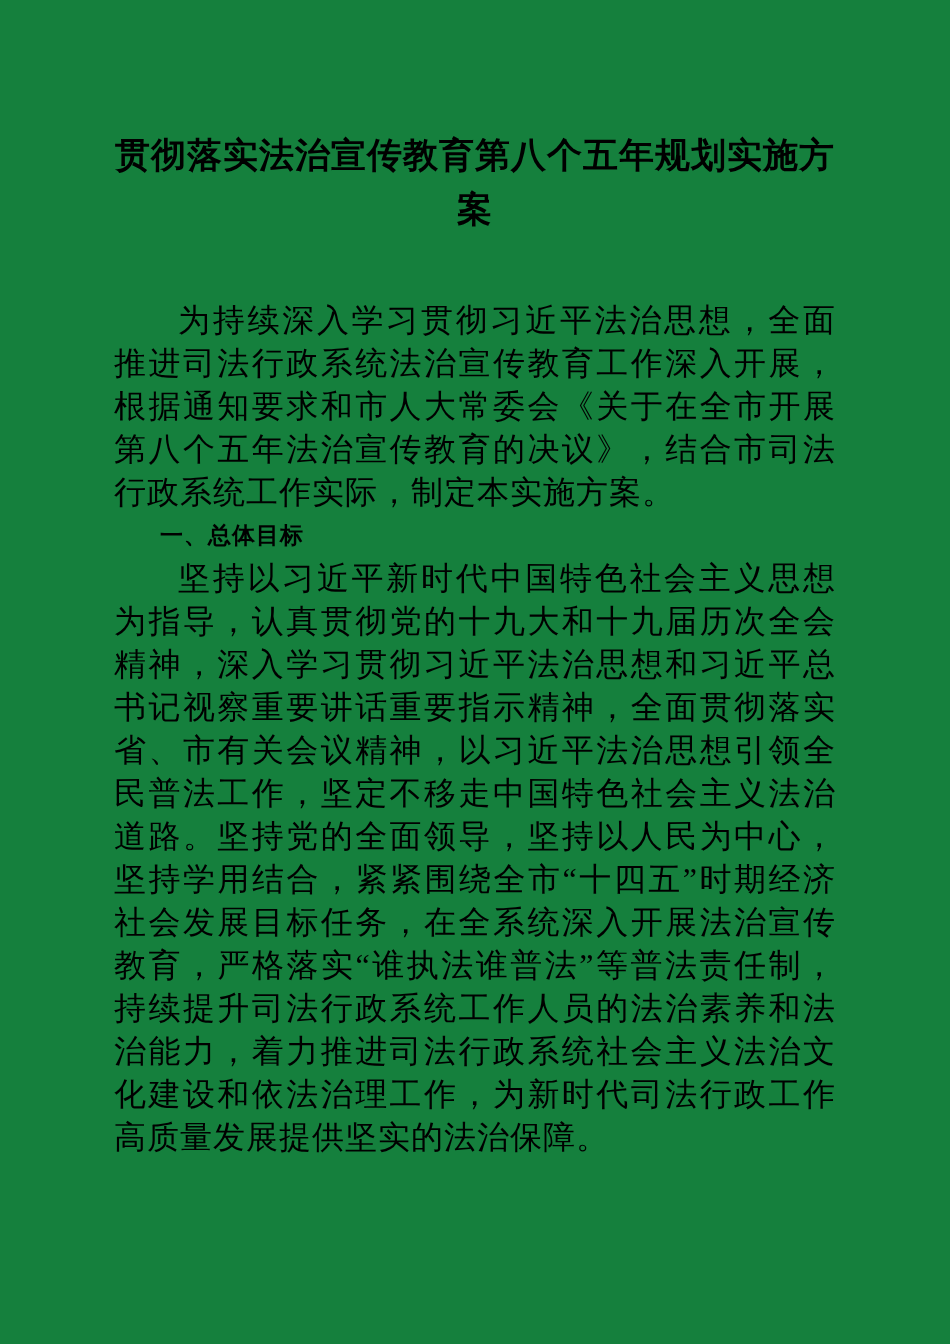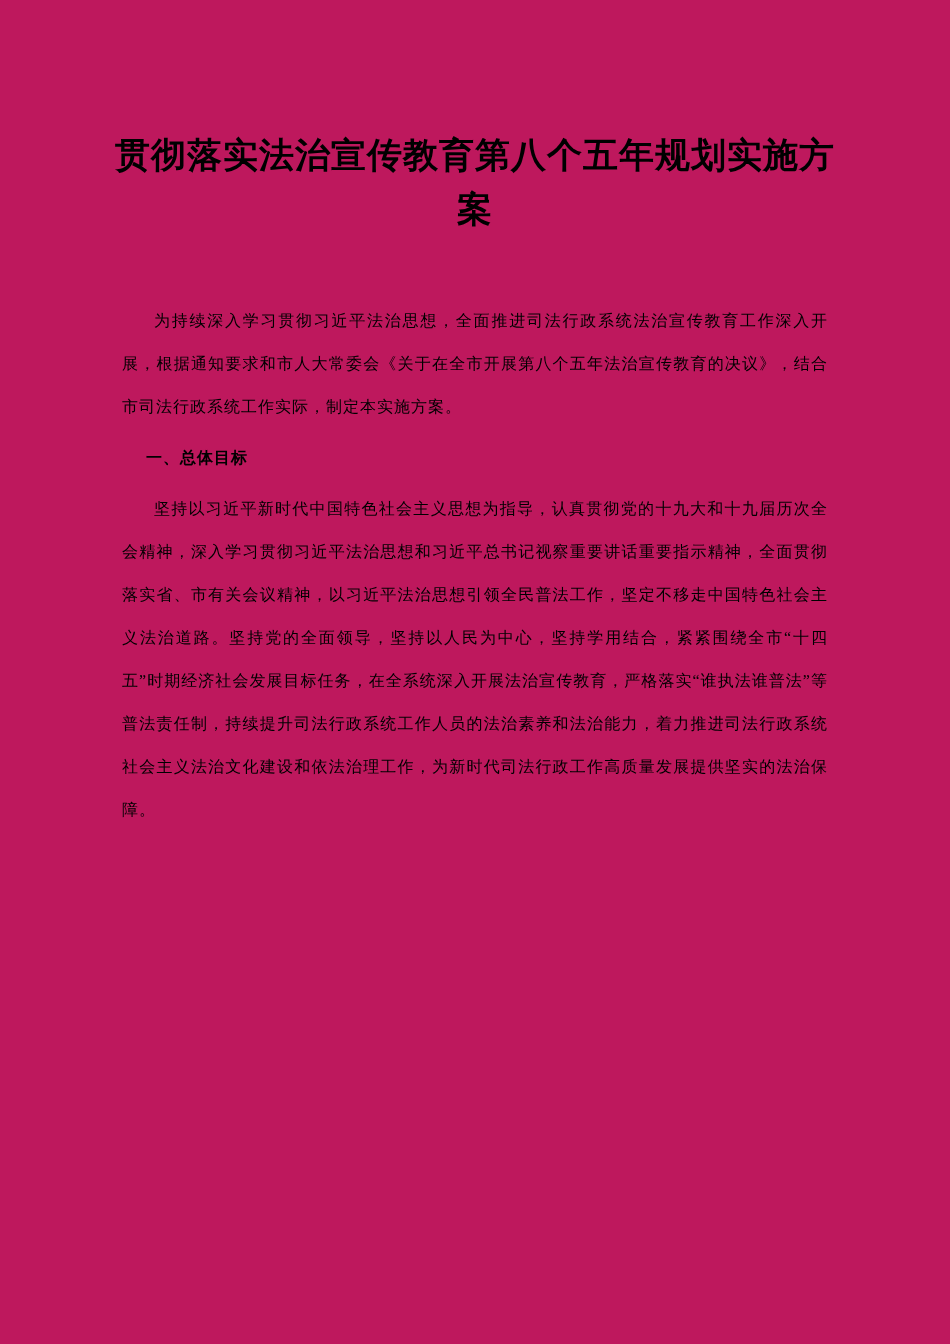--- a/index.html
+++ b/index.html
@@ -12,47 +12,47 @@
       height: 1344px;
       overflow: hidden;
       color: #000000;
       font-family: "Liberation Serif", "DejaVu Serif", serif;
     }
     .page {
       box-sizing: border-box;
       width: 950px;
       height: 1344px;
       padding: 128px 114px 60px 114px;
-      background: #be185d;
+      background: #15803d;
     }
     .doc-title {
       margin: 0 0 62px 0;
       font-family: "Liberation Sans", "DejaVu Sans", sans-serif;
       font-weight: 700;
       font-size: 35px;
       line-height: 1.55;
       text-align: center;
       letter-spacing: 1px;
       color: #000000;
     }
     .body-para {
-      margin: 8px;
-      font-size: 16px;
+      margin: 0;
+      font-size: 32px;
       line-height: 43px;
       text-align: justify;
       text-justify: inter-ideograph;
       text-indent: 2em;
       letter-spacing: 1px;
       color: #000000;
     }
     .section-heading {
       margin: 0;
       font-family: "Liberation Sans", "DejaVu Sans", sans-serif;
       font-weight: 700;
-      font-size: 16px;
+      font-size: 23px;
       line-height: 43px;
       text-indent: 2em;
       letter-spacing: 1px;
       color: #000000;
     }
   </style>
 </head>
 <body>
 
 <div class="page">

